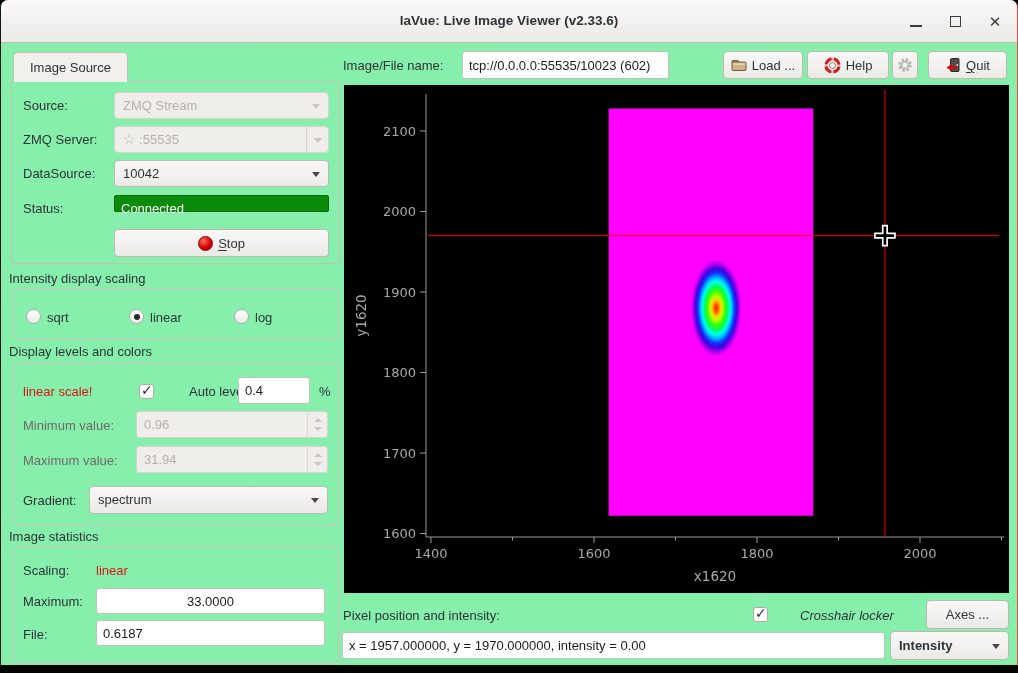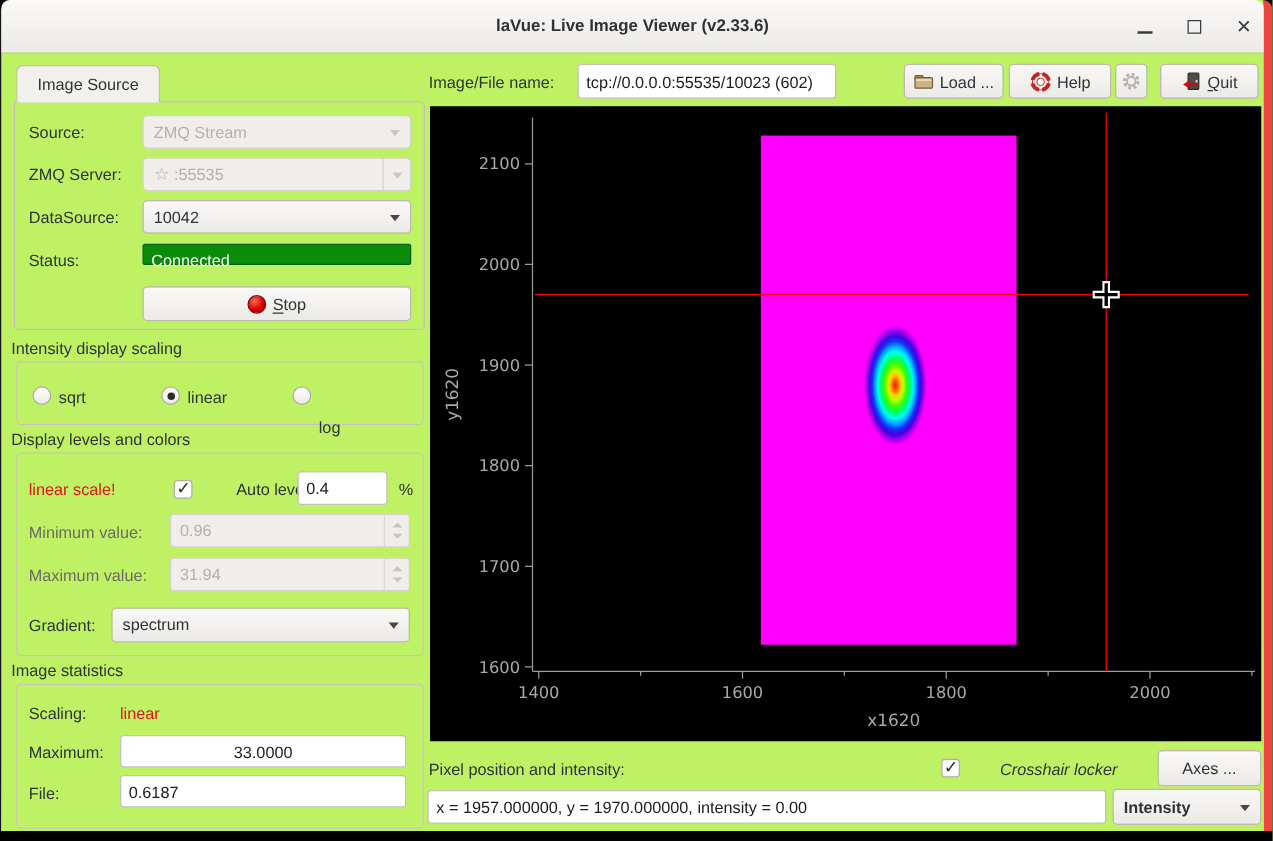--- a/index.html
+++ b/index.html
@@ -1,20 +1,20 @@
 <!DOCTYPE html>
 <html><head>
 <meta charset="utf-8">
 <style>
   html,body{margin:0;padding:0;}
   body{width:1018px;height:673px;position:relative;background:#000;overflow:hidden;
        font-family:"Liberation Sans","DejaVu Sans",sans-serif;font-size:13px;color:#2e3436;}
   .abs{position:absolute;}
-  .window{position:absolute;left:0;top:0;width:1018px;height:665px;background:#bef264;
-          border-left:1px solid #161616;border-right:7px solid #ef4444;box-sizing:border-box;
+  .window{position:absolute;left:0;top:0;width:1018px;height:665px;background:#86efac;
+          border-left:1px solid #161616;border-right:1px solid #ef4444;box-sizing:border-box;
           border-radius:8px 8px 0 0;}
   
   .titlebar{position:absolute;left:0;top:0;right:0;height:42px;border-radius:7px 7px 0 0;
             background:linear-gradient(#faf9f8,#eceae7);border-bottom:1px solid #c3bdb7;}
   .title{position:absolute;left:0;right:0;top:0;height:42px;line-height:42px;text-align:center;
          font-weight:bold;font-size:13.5px;color:#303335;}
   .winbtn{position:absolute;top:8px;width:26px;height:26px;display:flex;align-items:center;justify-content:center;cursor:default;}
   .min-glyph{display:block;width:12px;height:2px;background:#3a3d3f;margin-top:10px;}
   .max-glyph{display:block;width:9px;height:9px;border:1.5px solid #3a3d3f;}
   .close-glyph{font-size:15px;color:#3a3d3f;line-height:1;}
@@ -117,21 +117,21 @@
 
   <div class="sect abs" style="left:8px;top:271px;">Intensity display scaling</div>
   <div class="groupbox abs" style="left:12px;top:289px;width:324px;height:49px;"></div>
   <span class="radio" style="left:25px;top:309px;"></span>
   <div class="abs" style="left:46px;top:310px;">sqrt</div>
   <span class="radio selected" style="left:128px;top:309px;">
       <span class="dot"></span>
     </span>
   <div class="abs" style="left:149px;top:310px;">linear</div>
   <span class="radio" style="left:233px;top:309px;"></span>
-  <div class="abs" style="left:254px;top:310px;margin-top:24px;">log</div>
+  <div class="abs" style="left:254px;top:310px;">log</div>
 
   <div class="sect abs" style="left:8px;top:344px;">Display levels and colors</div>
   <div class="groupbox abs" style="left:12px;top:362px;width:324px;height:161px;"></div>
 
   <div class="abs redtext" style="left:22px;top:384px;">linear scale!</div>
   <span class="checkbox checked" style="left:138px;top:384px;">
       <span class="checkmark">✓</span>
     </span>
   <div class="abs" style="left:160px;top:384px;margin-left:28px;">Auto levels</div>
   <input class="tinput abs" style="left: 237px; top: 377px; width: 72px; height: 27px;" value="0.4">

